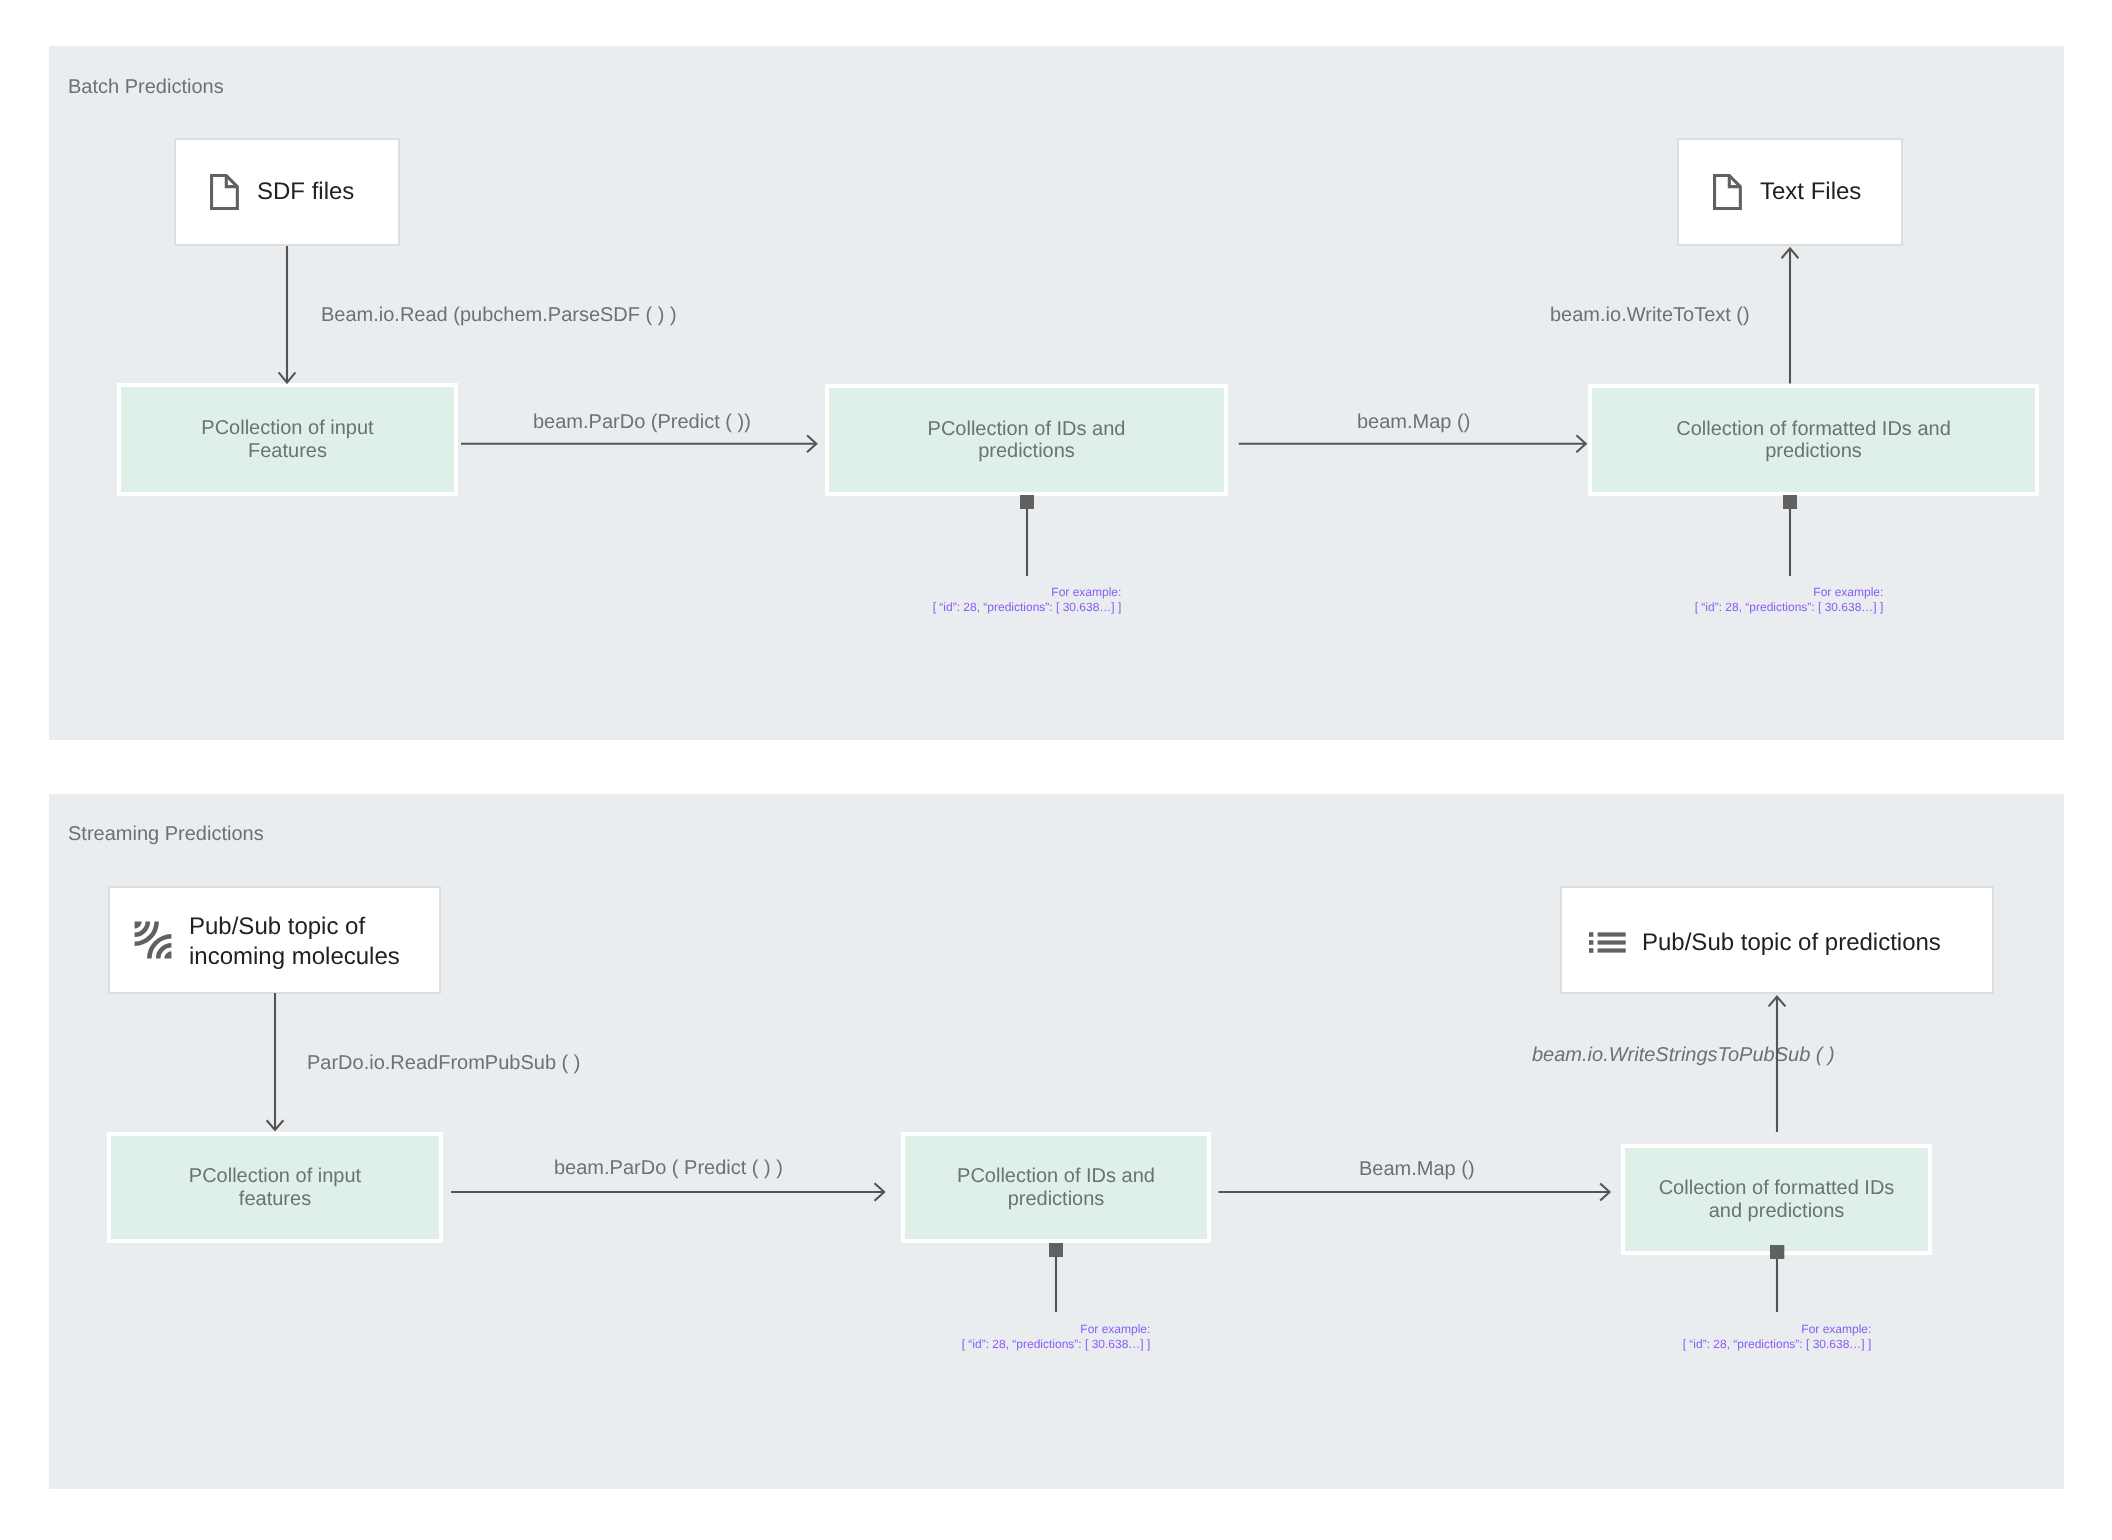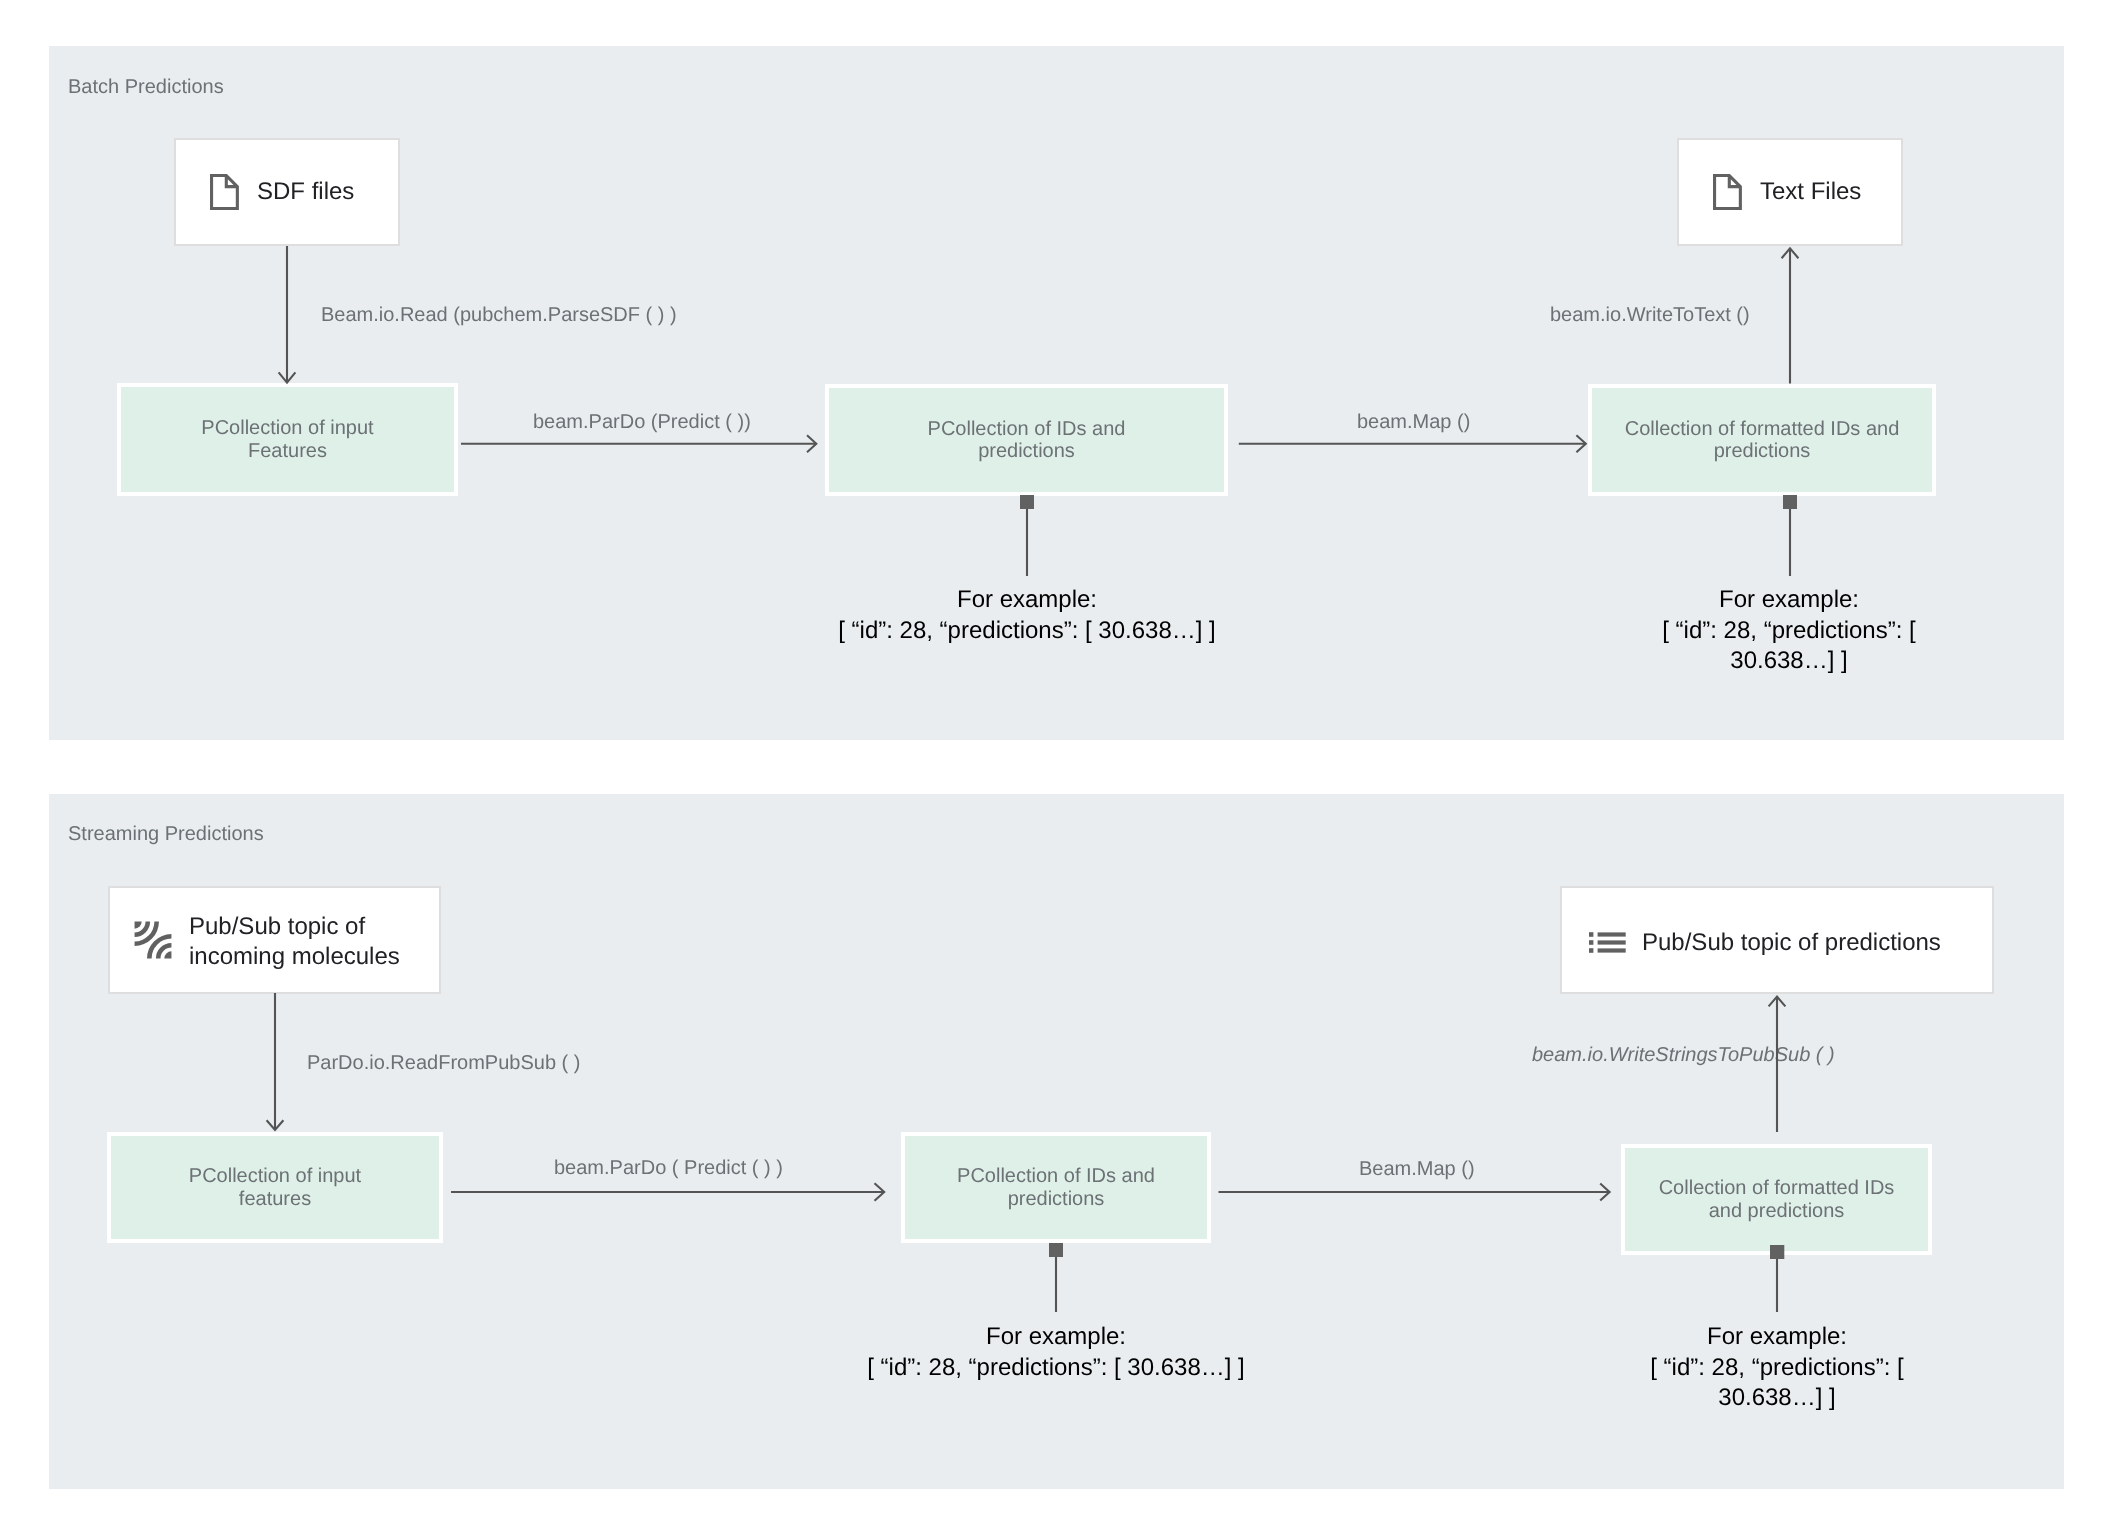--- a/index.html
+++ b/index.html
@@ -15,22 +15,22 @@
   .wbox{position:absolute;background:#ffffff;border:2px solid #dedede;box-sizing:border-box;}
   .wbox-row{position:absolute;display:flex;align-items:center;transform:translateZ(0);}
   .lbl{font-size:24px;color:#202124;line-height:1.235;white-space:pre-line;position:relative;top:0px;}
 
   .gbox{position:absolute;background:#ffffff;box-sizing:border-box;padding:4px;}
   .gbox .fill{width:100%;height:100%;background:#dff0e8;display:flex;
               align-items:center;justify-content:center;}
   .gtxt{font-size:20px;color:#6b7174;line-height:1.12;text-align:center;white-space:pre-line;transform:translateZ(0);}
 
   .elabel{position:absolute;font-size:20px;color:#6b7174;white-space:nowrap;transform:translateZ(0);}
-  .note{position:absolute;font-size:24px;color:#000000;white-space:pre-line;
-        text-align:center;line-height:1.28;transform:translateX(-50%) translateZ(0);}
+  .note{position:absolute;font-size:12px;color:#8b5cf6;white-space:pre-line;
+        text-align:right;line-height:1.28;transform:translateX(-50%) translateZ(0);}
 
   svg.conn{position:absolute;left:0;top:0;width:2112px;height:1540px;overflow:visible;}
 </style>
 </head>
 <body>
 
 <div id="stage">
 
   <div class="panel" style="left:49px;top:46px;width:2015px;height:694px;"></div>
   <div class="panel-title" style="left:68px;top:76px;">Batch Predictions</div>
@@ -62,21 +62,21 @@
         <span class="gtxt">PCollection of input
 Features</span>
       </div>
   </div>
   <div class="gbox" style="left:825px;top:384px;width:403px;height:112px;">
     <div class="fill">
         <span class="gtxt">PCollection of IDs and
 predictions</span>
       </div>
   </div>
-  <div class="gbox" style="left:1588px;top:384px;width:348px;height:112px;">
+  <div class="gbox" style="left:1588px;top:384px;width:451px;height:112px;">
     <div class="fill">
         <span class="gtxt">Collection of formatted IDs and
 predictions</span>
       </div>
   </div>
 
   <div class="elabel" style="left:321px;top:304px;">Beam.io.Read (pubchem.ParseSDF ( ) )</div>
   <div class="elabel" style="left:533px;top:411px;">beam.ParDo (Predict ( ))</div>
   <div class="elabel" style="left:1357px;top:411px;">beam.Map ()</div>
   <div class="elabel" style="left:1550px;top:304px;">beam.io.WriteToText ()</div>

